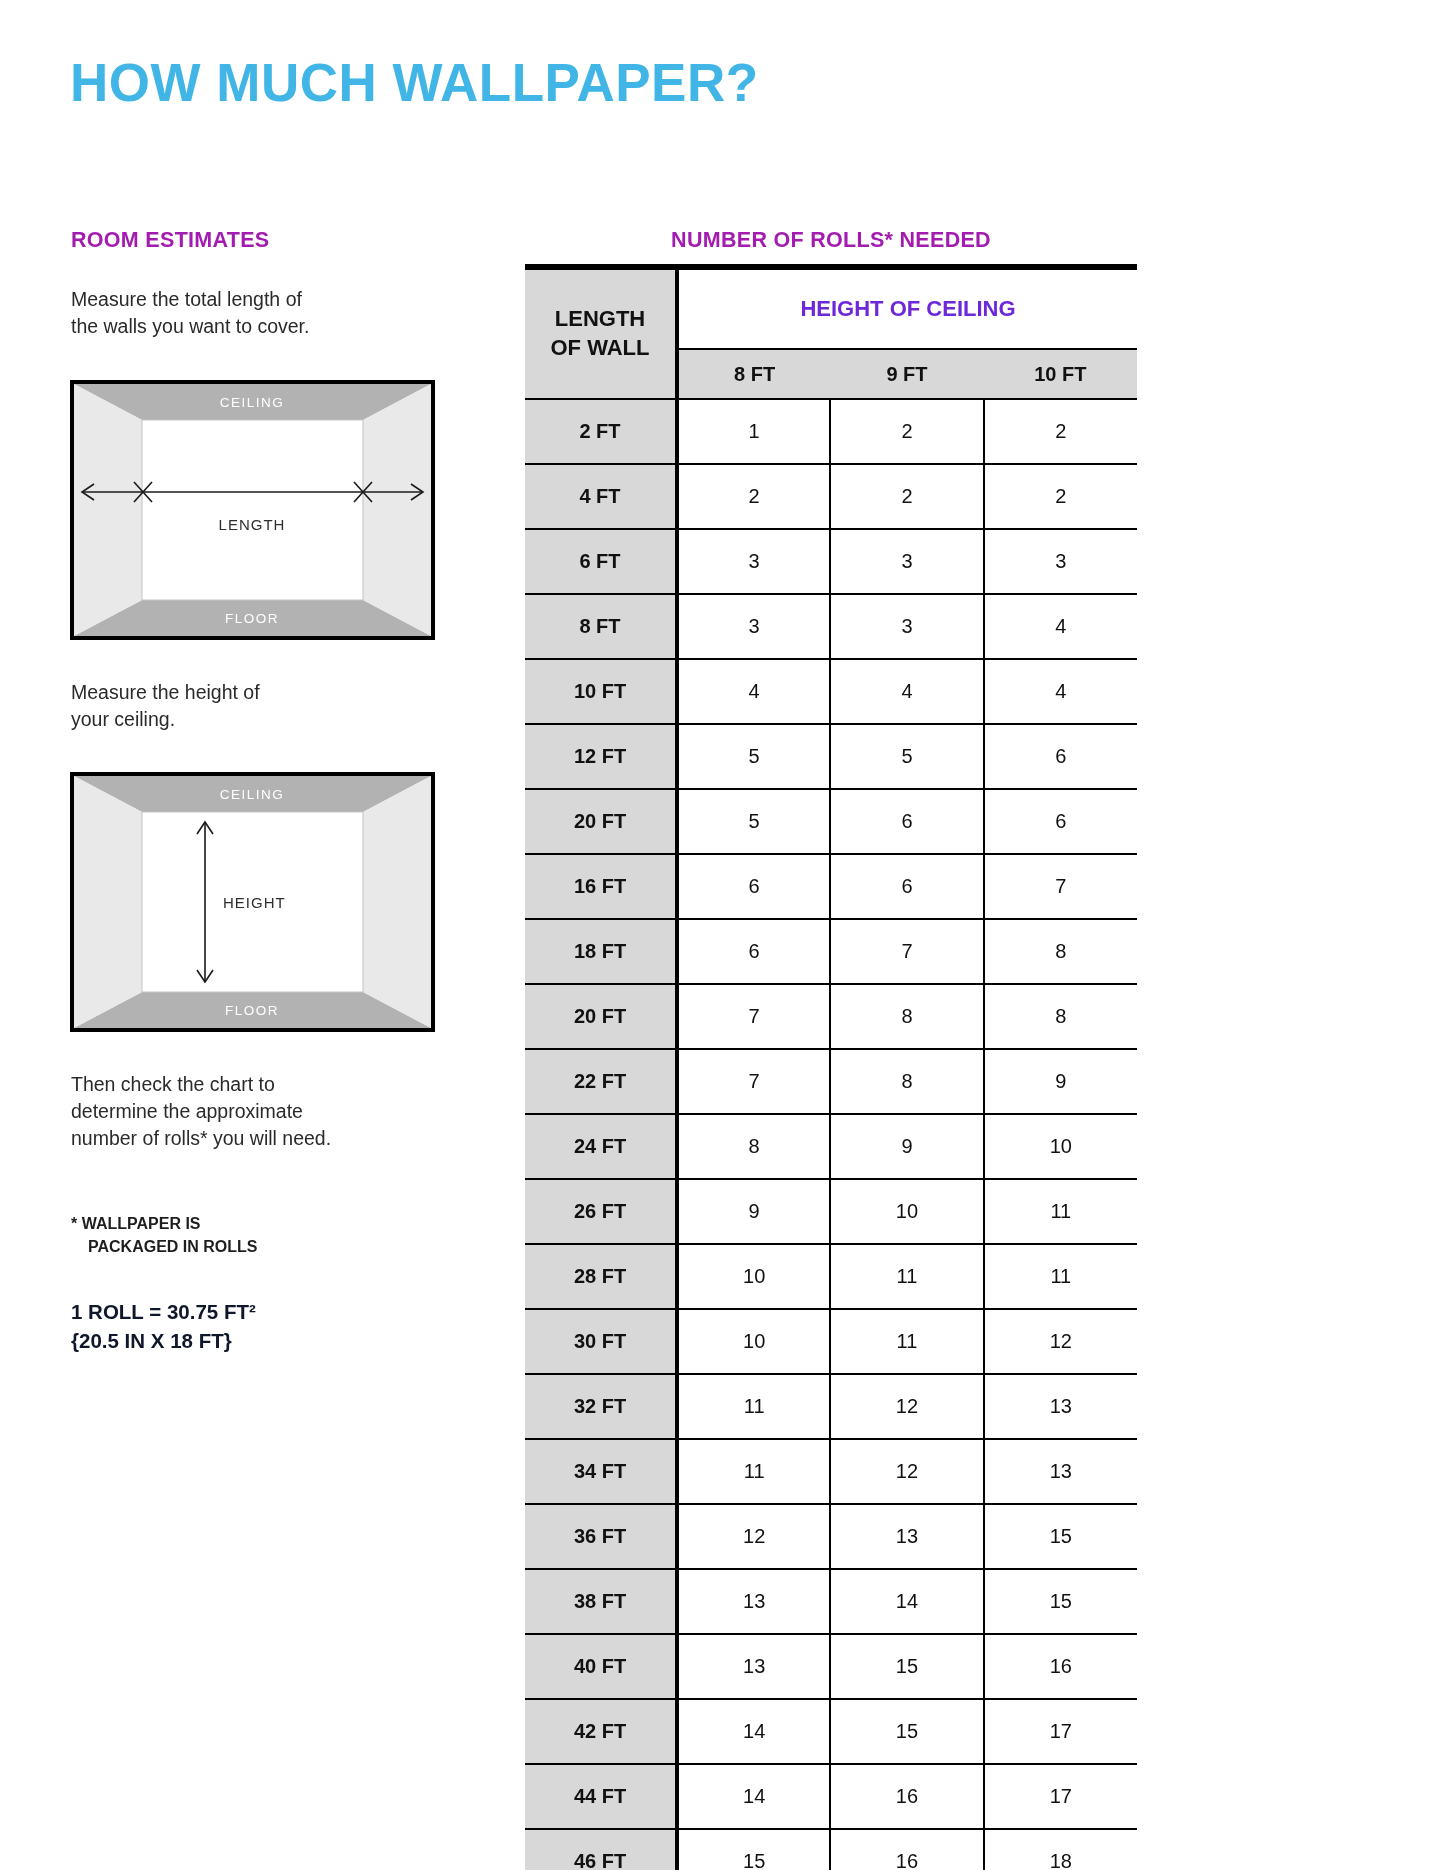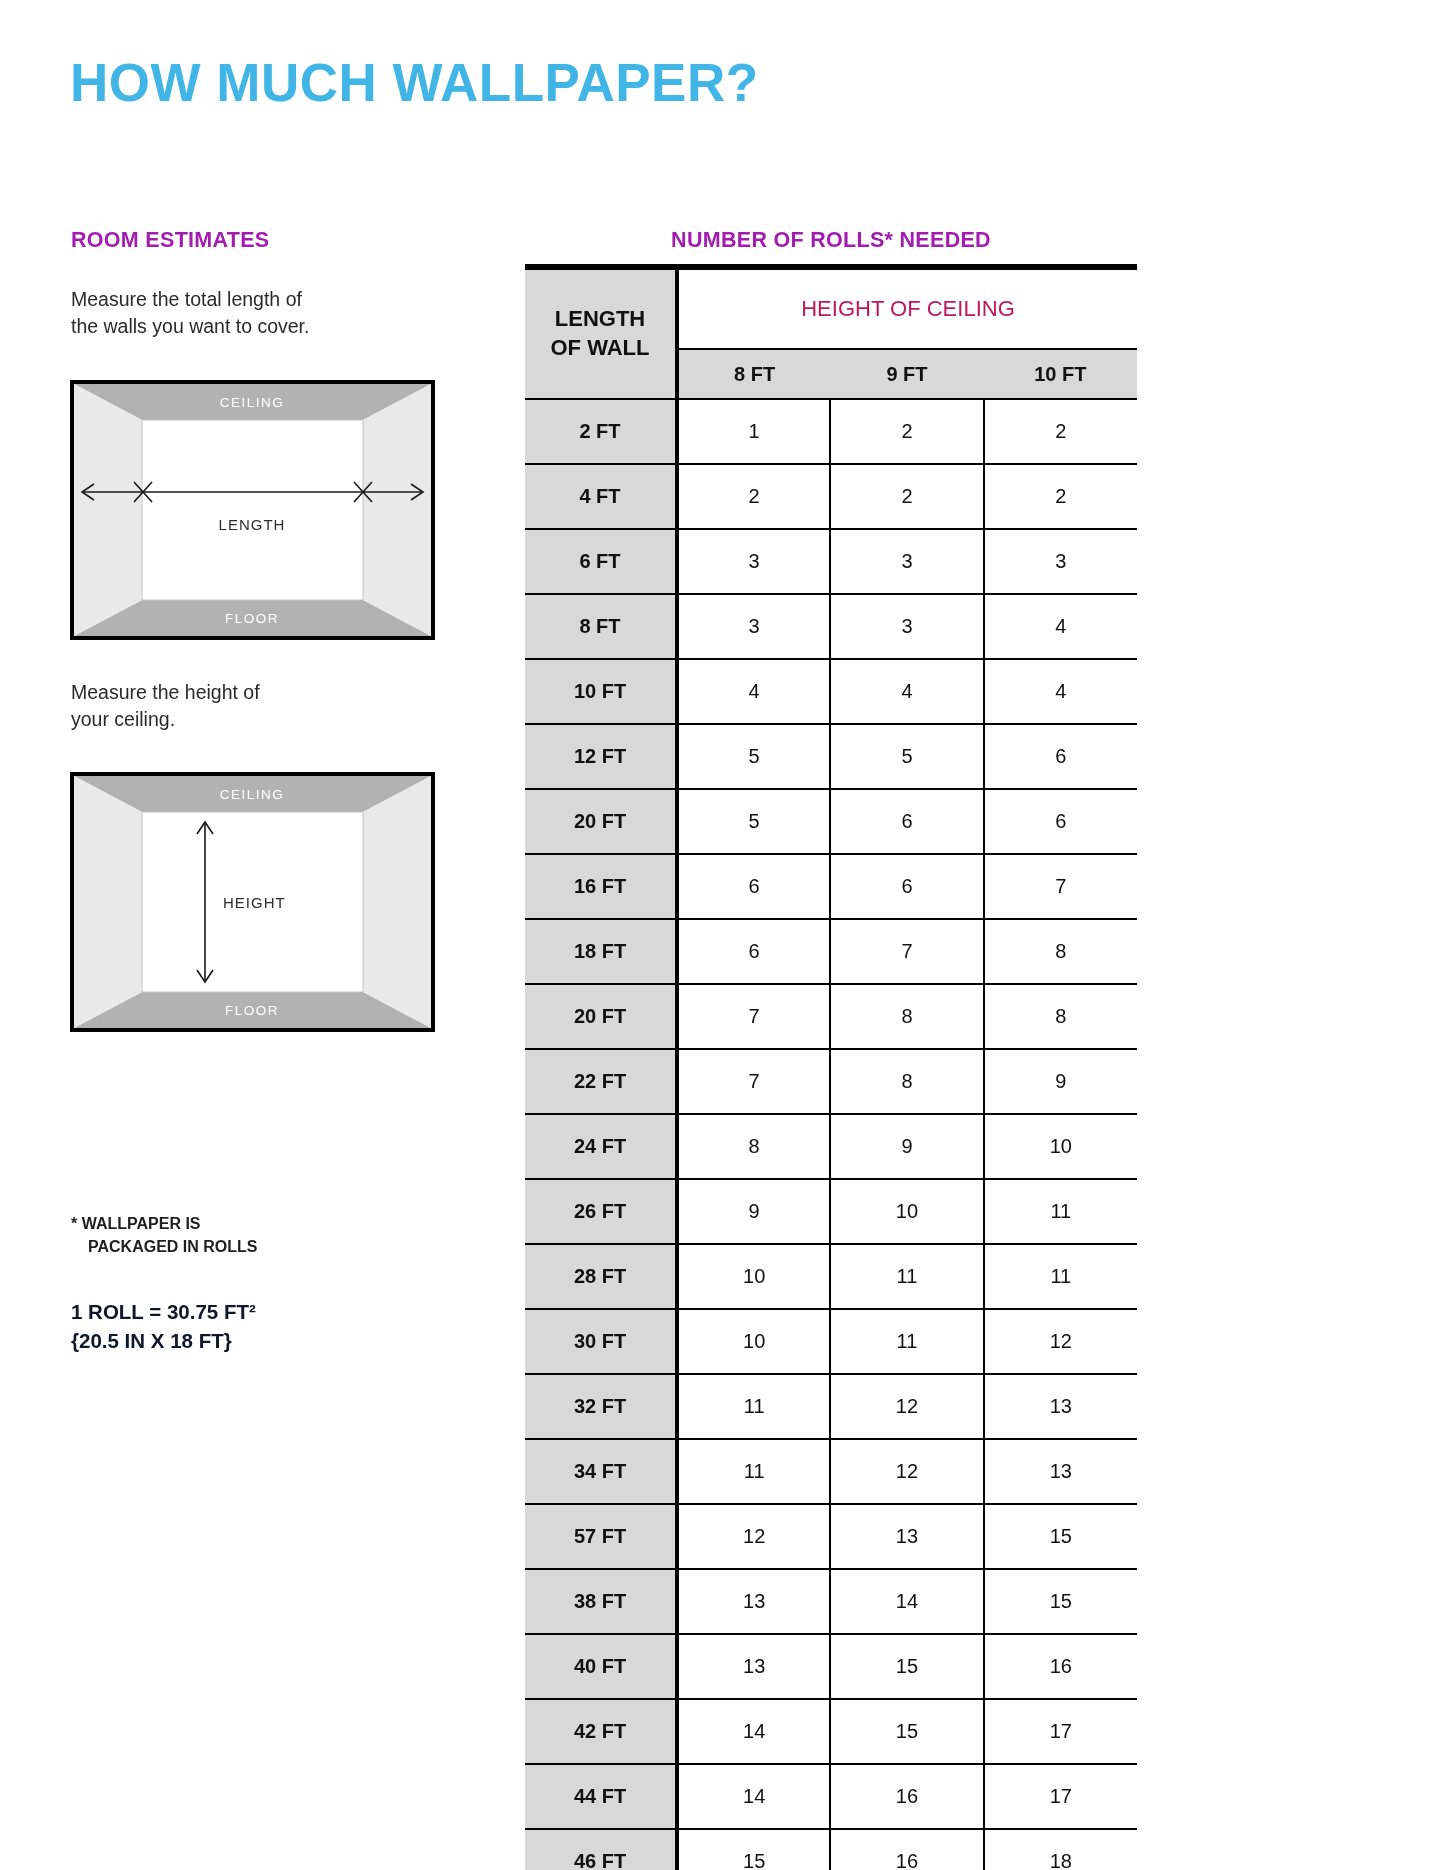--- a/index.html
+++ b/index.html
@@ -107,25 +107,25 @@
     background: #d8d8d8;
     border-right: 4px solid #000000;
     font-weight: bold;
     font-size: 22px;
     text-align: center;
     white-space: pre-line;
     line-height: 1.3;
     color: #111111;
   }
   .group-cell {
-    font-weight: normal;
+    font-weight: bold;
     font-size: 22px;
     text-align: center;
     height: 76px;
-    color: #be185d;
+    color: #6d28d9;
   }
   .sub-cell {
     background: #d8d8d8;
     border-top: 2px solid #000000;
     font-weight: bold;
     font-size: 20px;
     text-align: center;
     height: 46px;
     color: #111111;
   }
@@ -190,20 +190,23 @@
       <line class="dim" x1="135" y1="50" x2="135" y2="210"></line>
       <polyline class="dim" points="127,62 135,50 143,62"></polyline>
       <polyline class="dim" points="127,198 135,210 143,198"></polyline>
     </g>
     <rect class="dg-border" x="2" y="2" width="361" height="256"></rect>
     <text class="dg-label" x="182" y="27">CEILING</text>
     <text class="dim-label start" x="153" y="136">HEIGHT</text>
     <text class="dg-label" x="182" y="243">FLOOR</text>
   </svg>
 
+  <p class="body-text step3">Then check the chart to
+determine the approximate
+number of rolls* you will need.</p>
 
   <div class="footnote">
     <div>* WALLPAPER IS</div>
     <div class="indent">PACKAGED IN ROLLS</div>
   </div>
 
   <div class="roll-spec">
     <div>1 ROLL = 30.75 FT²</div>
     <div>{20.5 IN X 18 FT}</div>
   </div>
@@ -324,21 +327,21 @@
           <td class="val-cell">12</td>
           <td class="val-cell">13</td>
         </tr>
         <tr>
           <td class="len-cell">34 FT</td>
           <td class="val-cell">11</td>
           <td class="val-cell">12</td>
           <td class="val-cell">13</td>
         </tr>
         <tr>
-          <td class="len-cell">57 FT</td>
+          <td class="len-cell">36 FT</td>
           <td class="val-cell">12</td>
           <td class="val-cell">13</td>
           <td class="val-cell">15</td>
         </tr>
         <tr>
           <td class="len-cell">38 FT</td>
           <td class="val-cell">13</td>
           <td class="val-cell">14</td>
           <td class="val-cell">15</td>
         </tr>

